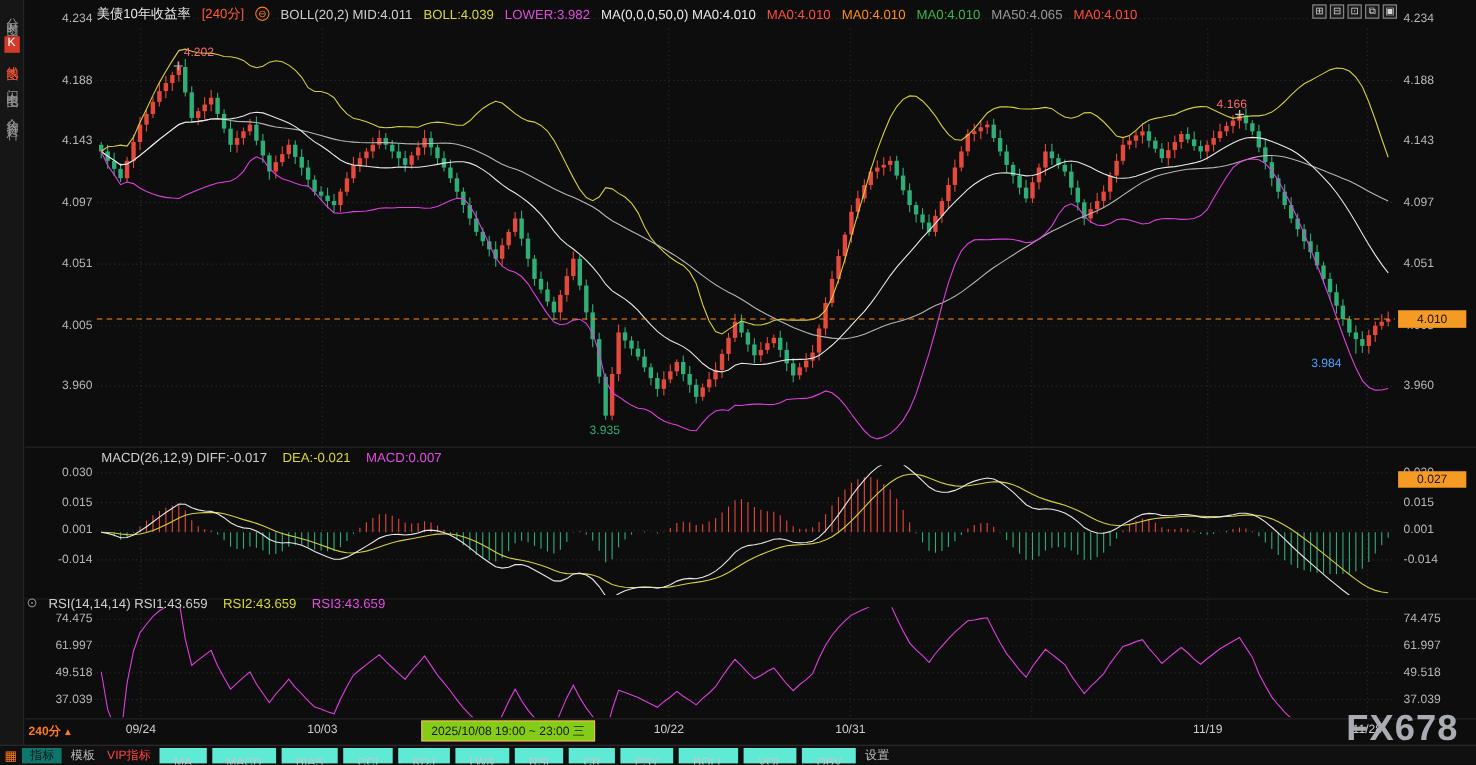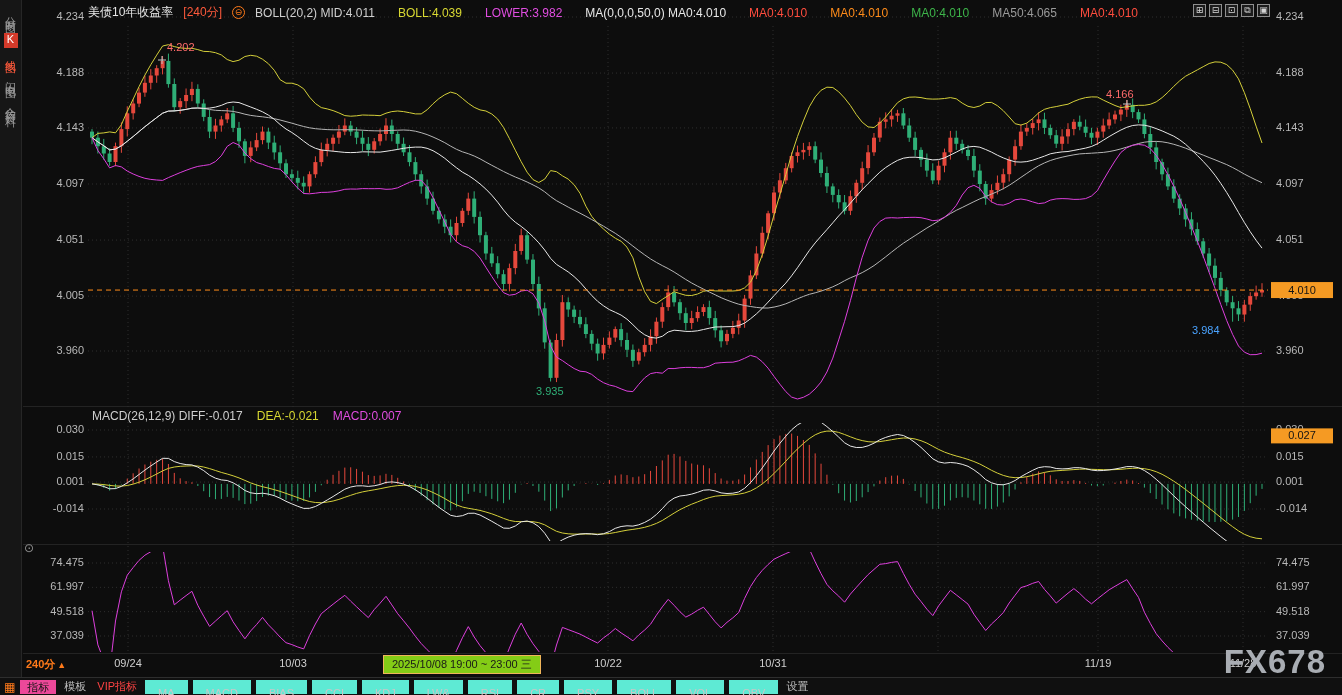--- a/index.html
+++ b/index.html
@@ -13,42 +13,42 @@
   .side-item{writing-mode:vertical-rl;text-orientation:upright;font-size:11px;color:#9a9a9a;
              letter-spacing:3px;cursor:pointer;line-height:14px}
   .side-item .k-badge{background:#d43a2a;color:#fff;padding:0 1px;margin-bottom:3px}
   .side-item .k-rest{color:#ff5a3c}
   .topbar{position:absolute;left:88px;top:4px;z-index:3;display:flex;gap:10px;align-items:center;
           font-size:12px;white-space:nowrap}
   .title{color:#e8e8e8}
   .period{color:#ff5a3c}
   .linkicon{color:#ff7a1a;border:1px solid #ff7a1a;border-radius:50%;width:13px;height:13px;
             line-height:11px;text-align:center;font-size:9px;cursor:pointer}
-  .readouts{display:flex;gap:23px}
+  .readouts{display:flex;gap:10px}
   .wcontrols{position:absolute;right:72px;top:4px;z-index:3;display:flex;gap:3px}
   .wctl{width:13px;height:13px;border:1px solid #8f8f8f;color:#d5d5d5;font-size:9px;
         line-height:11px;text-align:center;cursor:pointer;background:#1c1c1c}
   .pane-header{position:absolute;z-index:3;font-size:12px;display:flex;gap:14px;white-space:nowrap}
   .macd-h{left:92px;top:409px}
   .rsi-h{left:44px;top:542px}
   .rsi-gear{position:absolute;left:24px;top:541px;z-index:3;color:#8f8f8f;font-size:12px;cursor:pointer}
   .xaxis{position:absolute;left:0;top:655px;width:1188px;height:17px;z-index:3;font-size:11px}
   .xlab{position:absolute;transform:translateX(-50%);color:#cfcfcf;top:2px}
   .xperiod{position:absolute;left:26px;top:2px;color:#ff7a1a;font-weight:bold;cursor:pointer}
   .xperiod .arrow{margin-left:2px;font-size:9px}
   .tooltip{position:absolute;left:383px;top:0;background:#84cc16;color:#191919;padding:1px 8px;
            font-size:11px;border:1px solid #f0b55a}
   .watermark{position:absolute;right:16px;top:643px;z-index:4;font-size:33px;font-weight:bold;
              color:#a9adb3;letter-spacing:1px}
   .toolbar{position:absolute;left:0;top:677px;width:1342px;height:18px;background:#101010;
            border-top:1px solid #2e2e2e;z-index:5;display:flex;align-items:center;gap:5px;
            padding-left:4px;font-size:11px}
   .grid-ico{color:#ff7a1a;font-size:12px;cursor:pointer}
   .tabs{display:flex;gap:5px;align-items:center}
-  .t-active{background:#ec4899;color:#141414;padding:0 7px;height:14px;line-height:14px;cursor:pointer}
+  .t-active{background:#0f766e;color:#141414;padding:0 7px;height:14px;line-height:14px;cursor:pointer}
   .t-plain{color:#bdbdbd;padding:0 3px;cursor:pointer}
   .t-vip{color:#ff4343;padding:0 3px;cursor:pointer}
   .t-box{border:7px solid #5eead4;color:#c8c8c8;padding:0 6px;height:14px;line-height:13px;cursor:pointer}
 </style>
 </head>
 <body>
 
 <div class="app">
   <svg id="chart" width="1342" height="695">
       <defs>
@@ -774,20 +774,25 @@
       <span class="wctl">⧉</span>
       <span class="wctl">▣</span>
     </div>
 
   <div class="pane-header macd-h">
       <span style="color: rgb(207, 207, 207);">MACD(26,12,9) DIFF:-0.017</span>
       <span style="color: rgb(216, 216, 50);">DEA:-0.021</span>
       <span style="color: rgb(224, 77, 224);">MACD:0.007</span>
     </div>
   <div class="rsi-gear">⊙</div>
+  <div class="pane-header rsi-h">
+      <span style="color: rgb(207, 207, 207);">RSI(14,14,14) RSI1:43.659</span>
+      <span style="color: rgb(216, 216, 50);">RSI2:43.659</span>
+      <span style="color: rgb(224, 77, 224);">RSI3:43.659</span>
+    </div>
 
   <div class="xaxis">
     <span class="xperiod"><span>240分</span><span class="arrow">▲</span></span>
     <span class="tooltip">2025/10/08 19:00 ~ 23:00 三</span>
   <span class="xlab" style="left: 128px;">09/24</span>
       <span class="xlab" style="left: 293px;">10/03</span>
       <span class="xlab" style="left: 608px;">10/22</span>
       <span class="xlab" style="left: 773px;">10/31</span>
       <span class="xlab" style="left: 938px; margin-top: 39px;">11/10</span>
       <span class="xlab" style="left: 1098px;">11/19</span>

